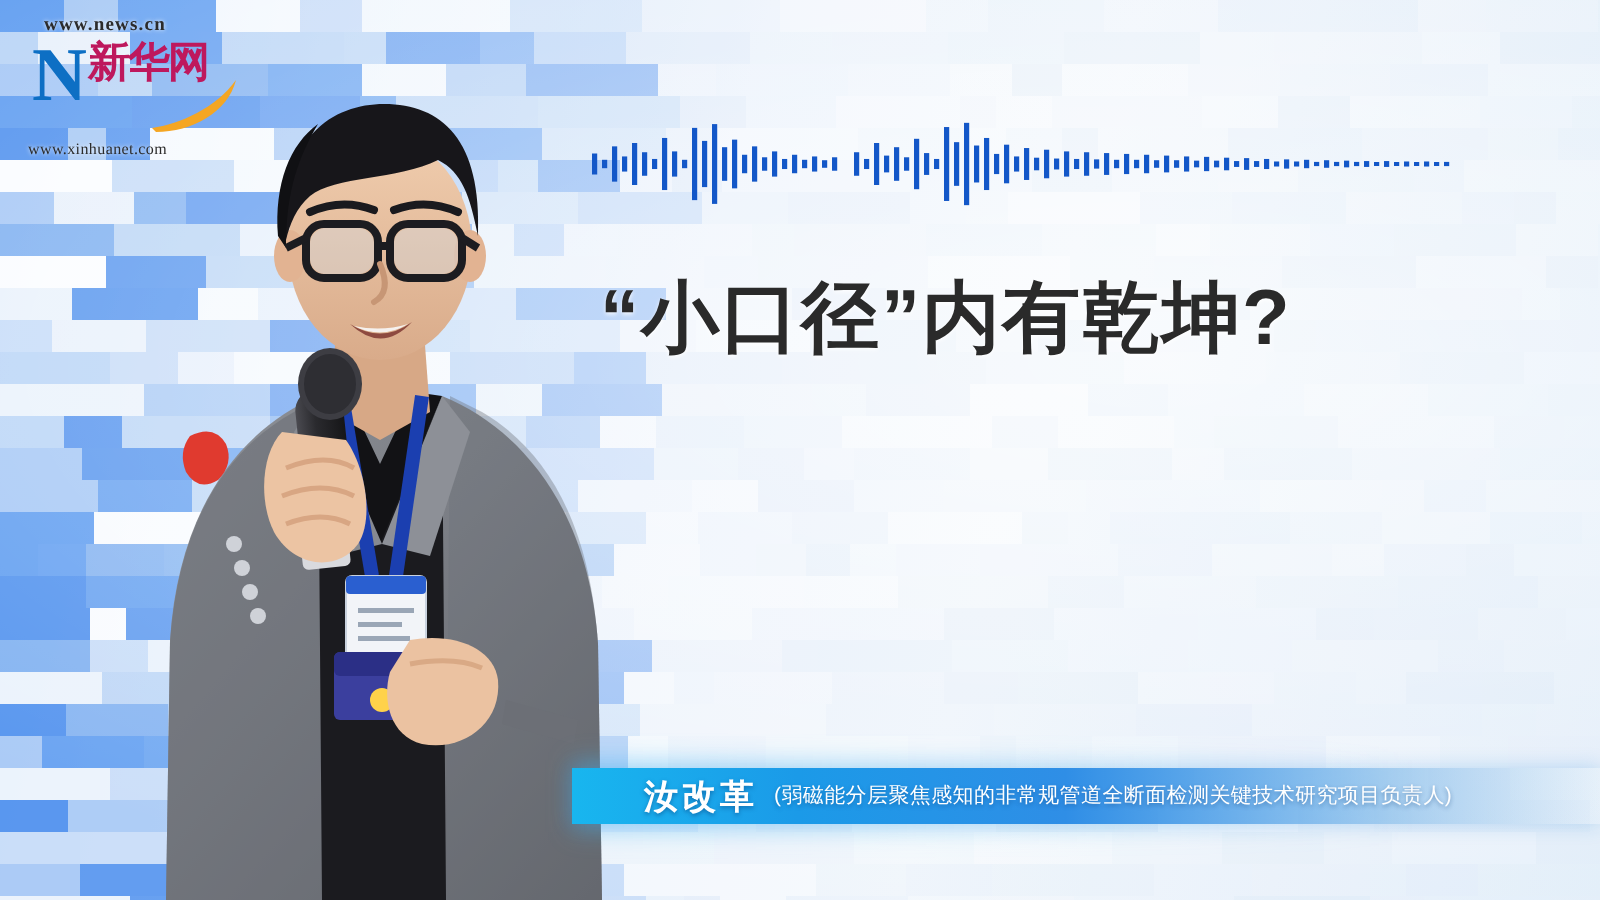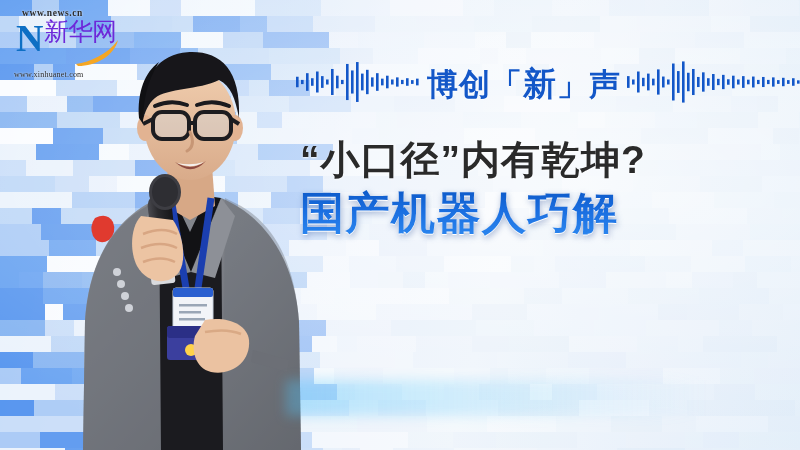--- a/index.html
+++ b/index.html
@@ -38,21 +38,21 @@
     font-family:"Liberation Serif","DejaVu Serif",serif;
     text-shadow:0 0 2px rgba(255,255,255,.9);
   }
   .logo-n{
     position:absolute;left:8px;top:13px;
     font-size:38px;line-height:38px;font-weight:bold;color:#0d6fc4;
     font-family:"Liberation Serif","DejaVu Serif",serif;
   }
   .logo-cn{
     position:absolute;left:36px;top:15px;
-    font-size:25px;line-height:21px;font-weight:normal;color:#6d28d9;
+    font-size:21px;line-height:21px;font-weight:bold;color:#be185d;
     letter-spacing:-1px;
   }
   .logo-news{
     position:absolute;left:8px;top:38px;
     font-size:26px;line-height:26px;font-weight:bold;color:#0d6fc4;
     font-family:"Liberation Serif","DejaVu Serif",serif;letter-spacing:-1px;
   }
   .logo-swoosh{
     position:absolute;left:66px;top:34px;width:46px;height:26px;
   }
@@ -772,23 +772,20 @@
           <rect x="80" y="12.18" width="2.6" height="17.64" fill="#1357c8"></rect>
           <rect x="85" y="17.64" width="2.6" height="6.72" fill="#1357c8"></rect>
           <rect x="90" y="14.7" width="2.6" height="12.6" fill="#1357c8"></rect>
           <rect x="95" y="18.48" width="2.6" height="5.04" fill="#1357c8"></rect>
           <rect x="100" y="16.38" width="2.6" height="9.24" fill="#1357c8"></rect>
           <rect x="105" y="18.9" width="2.6" height="4.2" fill="#1357c8"></rect>
           <rect x="110" y="17.22" width="2.6" height="7.56" fill="#1357c8"></rect>
           <rect x="115" y="19.11" width="2.6" height="3.78" fill="#1357c8"></rect>
           <rect x="120" y="17.64" width="2.6" height="6.72" fill="#1357c8"></rect>
         </svg></span>
-    <span class="prog-title">
-      <span>博创</span><span class="brk">「</span><span class="hl">新</span><span class="brk">」</span><span>声</span>
-    </span>
     <span class="wave" id="wave-right"><svg width="300" height="42" viewBox="0 0 300 42">
           <rect x="0" y="15.12" width="2.6" height="11.760000000000002" fill="#1357c8"></rect>
           <rect x="5" y="18.48" width="2.6" height="5.04" fill="#1357c8"></rect>
           <rect x="10" y="10.5" width="2.6" height="21" fill="#1357c8"></rect>
           <rect x="15" y="16.8" width="2.6" height="8.4" fill="#1357c8"></rect>
           <rect x="20" y="12.6" width="2.6" height="16.8" fill="#1357c8"></rect>
           <rect x="25" y="17.64" width="2.6" height="6.72" fill="#1357c8"></rect>
           <rect x="30" y="8.4" width="2.6" height="25.2" fill="#1357c8"></rect>
           <rect x="35" y="15.54" width="2.6" height="10.92" fill="#1357c8"></rect>
           <rect x="40" y="18.48" width="2.6" height="5.04" fill="#1357c8"></rect>
@@ -841,18 +838,21 @@
           <rect x="275" y="19.74" width="2.6" height="2.52" fill="#1357c8"></rect>
           <rect x="280" y="20" width="2.6" height="2" fill="#1357c8"></rect>
           <rect x="285" y="19.74" width="2.6" height="2.52" fill="#1357c8"></rect>
           <rect x="290" y="20" width="2.6" height="2" fill="#1357c8"></rect>
           <rect x="295" y="19.95" width="2.6" height="2.1" fill="#1357c8"></rect>
         </svg></span>
   </div>
 
   <div class="headline-block">
     <div class="hl-line1">“小口径”内有乾坤?</div>
-    <div class="hl-line2">国产机器人巧解</div>
   </div>
 
   <div class="caption-glow"></div>
+  <div class="caption-bar">
+    <span class="caption-name">汝改革</span>
+    <span class="caption-role">(弱磁能分层聚焦感知的非常规管道全断面检测关键技术研究项目负责人)</span>
+  </div>
 
 </div>
 
 </body></html>

